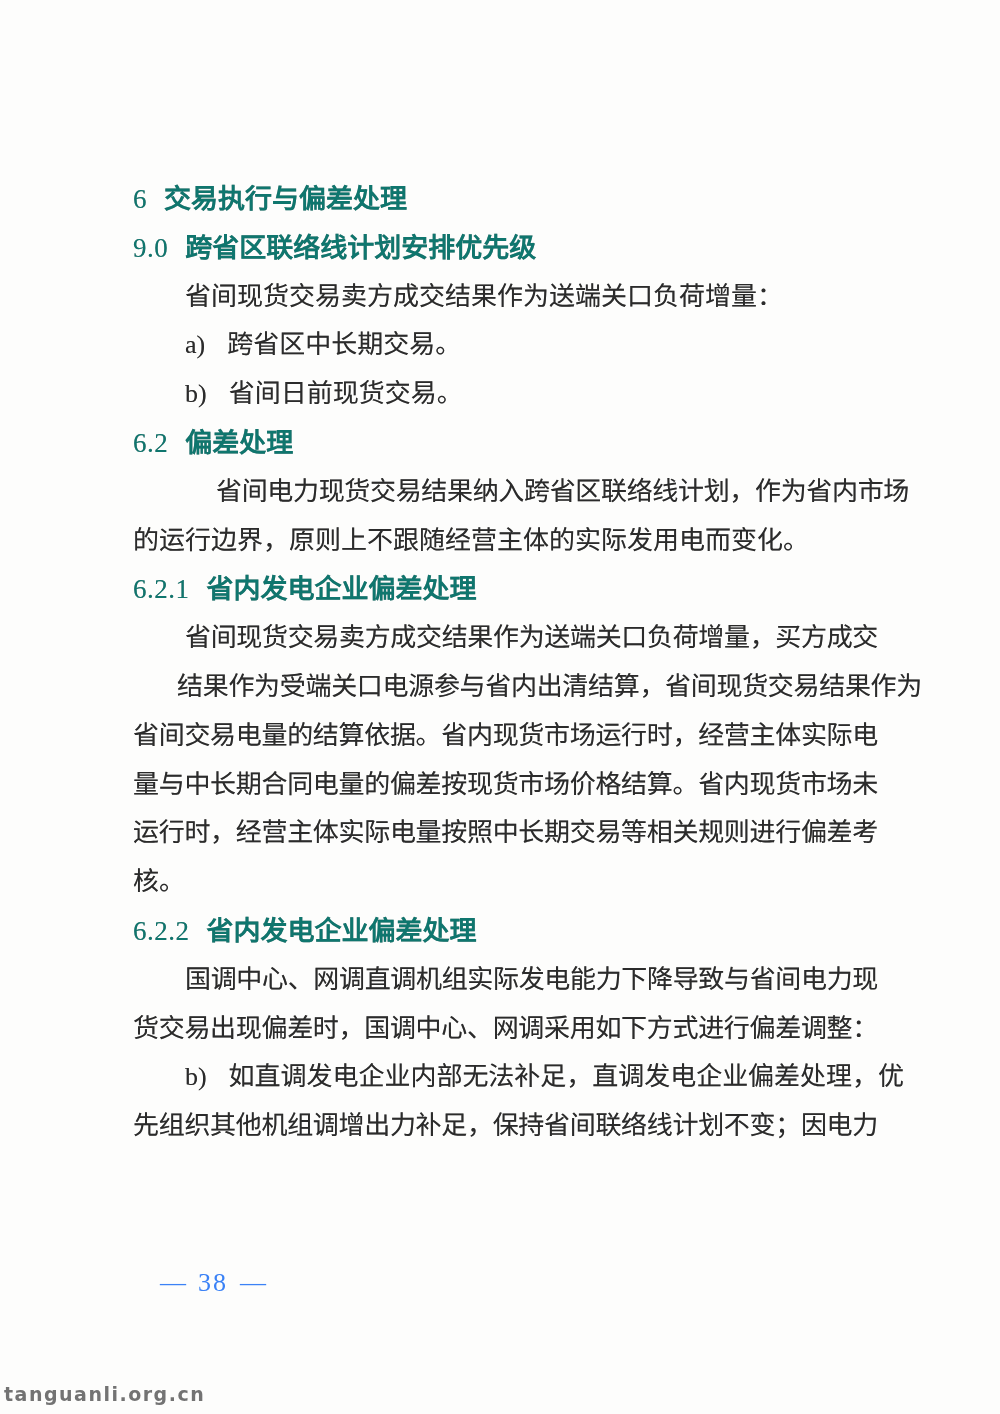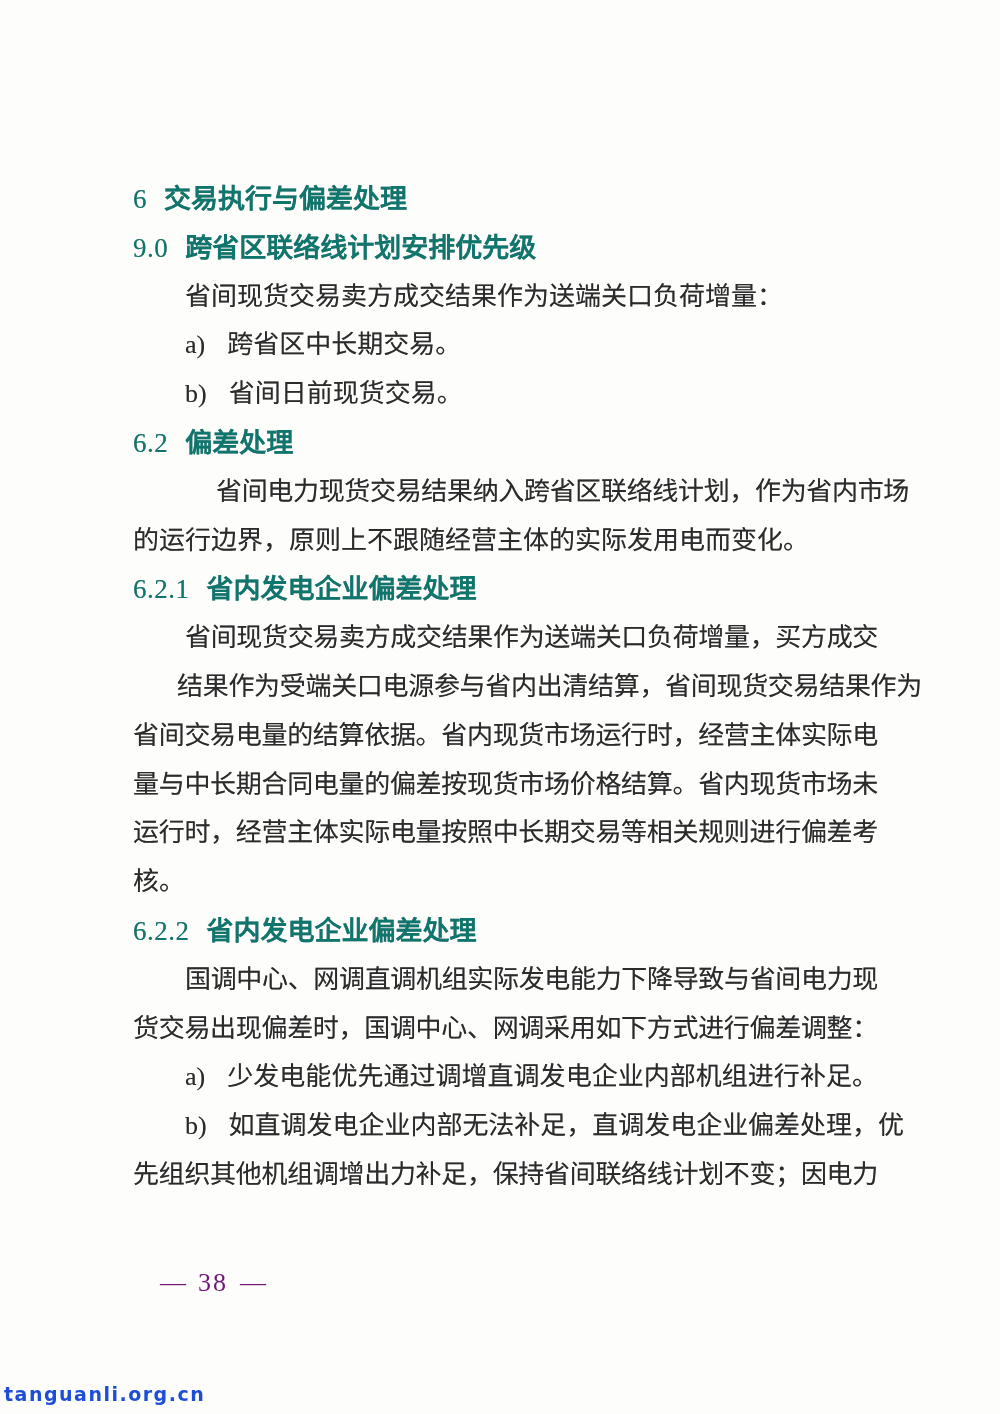--- a/index.html
+++ b/index.html
@@ -43,35 +43,35 @@
   }
   .marker {
     margin-right: 22px;
   }
   .footer {
     position: absolute;
     left: 160px;
     top: 1259px;
     line-height: 48.8px;
     font-size: 26px;
-    color: #701a75;
+    color: #3b82f6;
   }
   .footer .pagenum {
     margin: 0 12px;
     letter-spacing: 2px;
   }
   .watermark {
     position: absolute;
     left: 4px;
     top: 1383px;
     font-family: "DejaVu Sans", "Liberation Sans", sans-serif;
     font-size: 19px;
     font-weight: 700;
     letter-spacing: 1.5px;
-    color: #1d4ed8;
+    color: #737373;
   }
 </style>
 </head>
 <body>
 
 <div class="page">
   <div class="content">
 
     <div class="line heading">
       <span class="num">6</span><span class="ttl">交易执行与偏差处理</span>
@@ -131,23 +131,20 @@
     </div>
 
     <div class="line indent">
       <span class="ln" style="letter-spacing: -0.333912px;">国调中心、网调直调机组实际发电能力下降导致与省间电力现</span>
     </div>
     <div class="line">
       <span class="ln" style="letter-spacing: -0.310884px;">货交易出现偏差时，国调中心、网调采用如下方式进行偏差调整：</span>
     </div>
 
     <div class="line indent">
-      <span class="ln" style="letter-spacing: 0.0289352px;"><span class="marker">a)</span><span>少发电能优先通过调增直调发电企业内部机组进行补足。</span></span>
-    </div>
-    <div class="line indent">
       <span class="ln" style="letter-spacing: -0.025463px;"><span class="marker">b)</span><span>如直调发电企业内部无法补足，直调发电企业偏差处理，优</span></span>
     </div>
     <div class="line">
       <span class="ln" style="letter-spacing: -0.310884px;">先组织其他机组调增出力补足，保持省间联络线计划不变；因电力</span>
     </div>
 
   </div>
 
   <div class="footer">
     <span>—</span><span class="pagenum">38</span><span>—</span>

